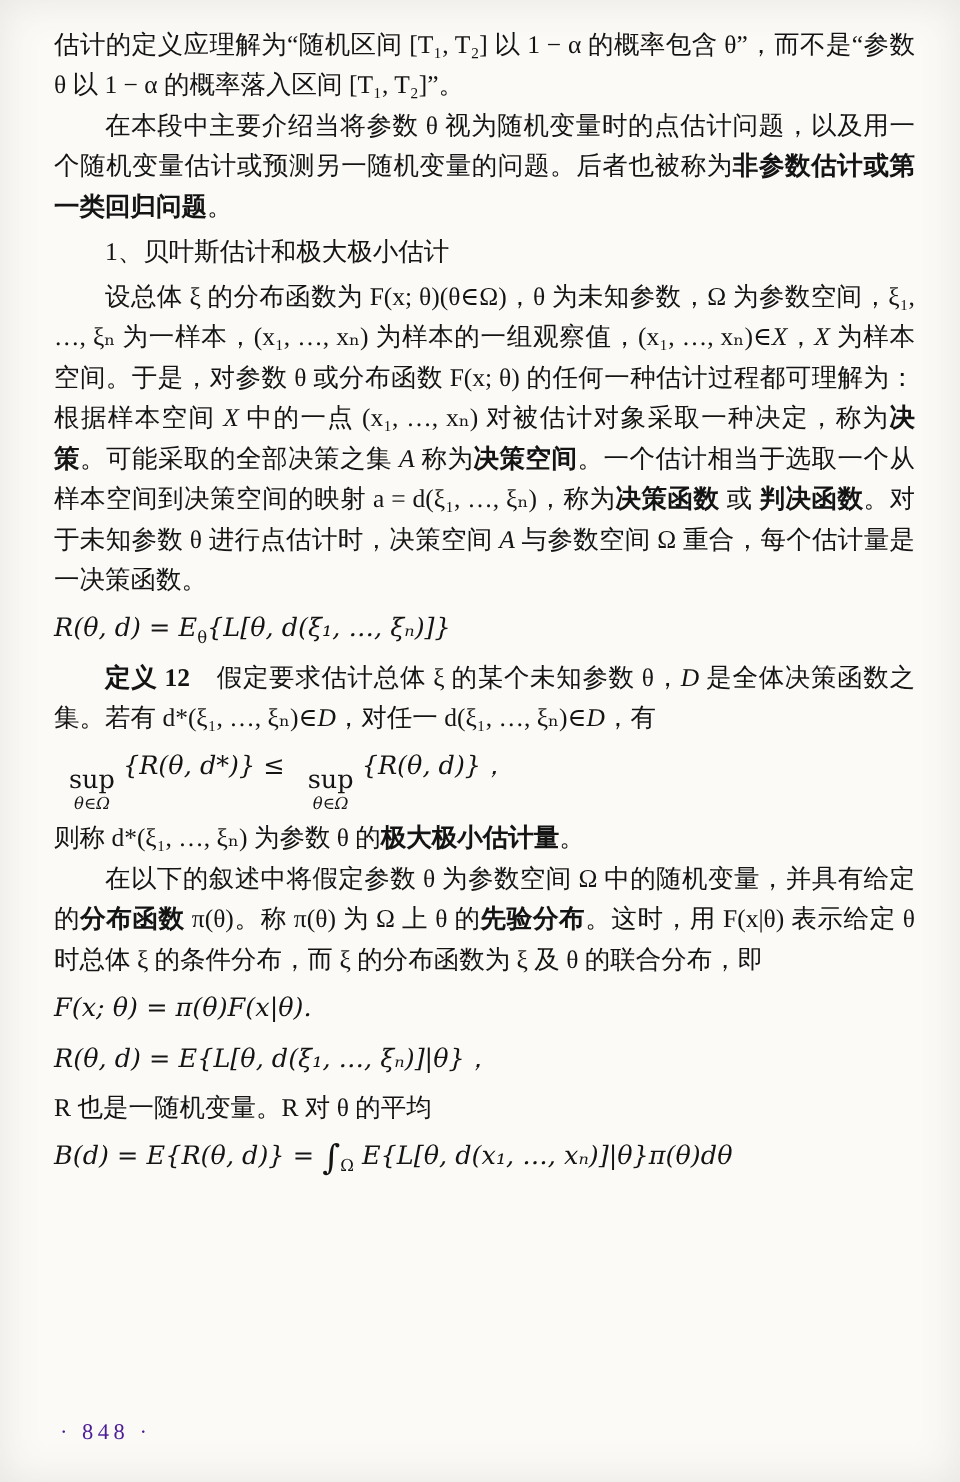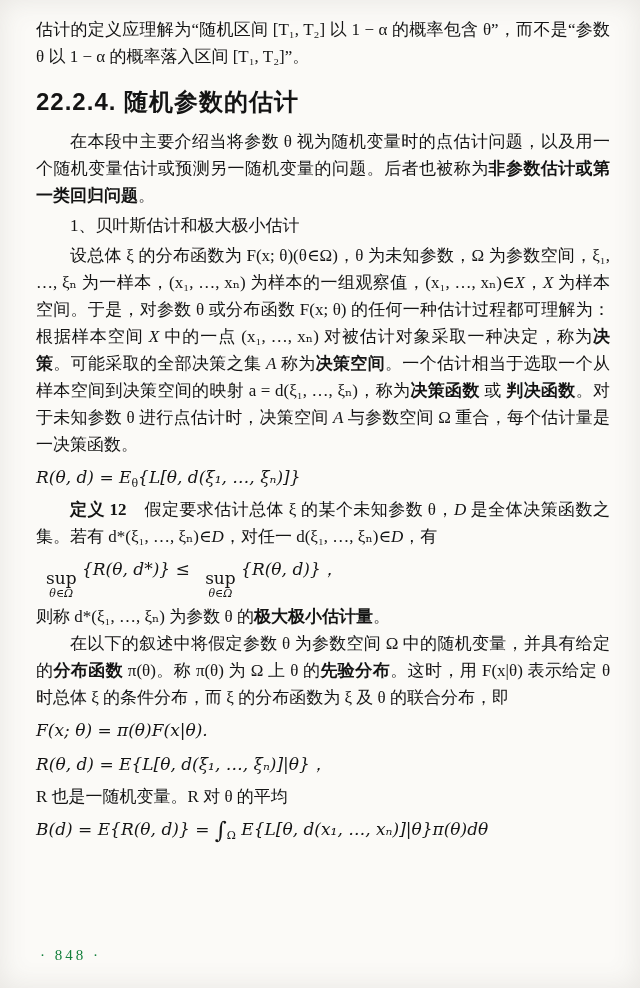--- a/index.html
+++ b/index.html
@@ -27,36 +27,35 @@
   }
   .b{font-weight:bold;}
   .i{font-style:italic;}
   .big{font-size:23px;vertical-align:-3px;}
   sub{font-size:11px;line-height:1;}
   .stack{display:inline-flex;flex-direction:column;align-items:center;vertical-align:-9px;margin-left:10px;}
   .stack-top{font-size:17px;line-height:1.05;}
   .stack-under{font-size:11px;line-height:1;font-style:italic;}
   .pageno{
     position:absolute;left:40px;bottom:24px;
-    font-size:15px;letter-spacing:3px;color:#15803d;
+    font-size:15px;letter-spacing:3px;color:#4c1d95;
   }
   
   .page:after{
     content:"";position:absolute;inset:0;pointer-events:none;
     box-shadow:inset 0 0 28px rgba(90,85,75,0.12);
   }
 </style>
 </head>
 <body>
 
 <div class="page">
 
   <p><span>估计的定义应理解为“随机区间 [T₁, T₂] 以 1 − α 的概率包含 θ”，而不是“参数 θ 以 1 − α 的概率落入区间 [T₁, T₂]”。</span></p>
 
-  <div class="heading">22.2.4. 随机参数的估计</div>
 
   <p class="indent"><span>在本段中主要介绍当将参数 θ 视为随机变量时的点估计问题，以及用一个随机变量估计或预测另一随机变量的问题。后者也被称为</span><span class="b">非参数估计或第一类回归问题</span><span>。</span></p>
 
   <p class="subhead">1、贝叶斯估计和极大极小估计</p>
 
   <p class="indent"><span>设总体 ξ 的分布函数为 F(x; θ)(θ∈Ω)，θ 为未知参数，Ω 为参数空间，ξ₁, …, ξₙ 为一样本，(x₁, …, xₙ) 为样本的一组观察值，(x₁, …, xₙ)∈</span><span class="i">X</span><span>，</span><span class="i">X</span><span> 为样本空间。于是，对参数 θ 或分布函数 F(x; θ) 的任何一种估计过程都可理解为：根据样本空间 </span><span class="i">X</span><span> 中的一点 (x₁, …, xₙ) 对被估计对象采取一种决定，称为</span><span class="b">决策</span><span>。可能采取的全部决策之集 </span><span class="i">A</span><span> 称为</span><span class="b">决策空间</span><span>。一个估计相当于选取一个从样本空间到决策空间的映射 a = d(ξ₁, …, ξₙ)，称为</span><span class="b">决策函数</span><span> 或 </span><span class="b">判决函数</span><span>。对于未知参数 θ 进行点估计时，决策空间 </span><span class="i">A</span><span> 与参数空间 Ω 重合，每个估计量是一决策函数。</span></p>
 
 
   <div class="formula"><span class="i">R(θ, d) = E</span><sub>θ</sub><span class="i">{L[θ, d(ξ₁, …, ξₙ)]}</span></div>
 

